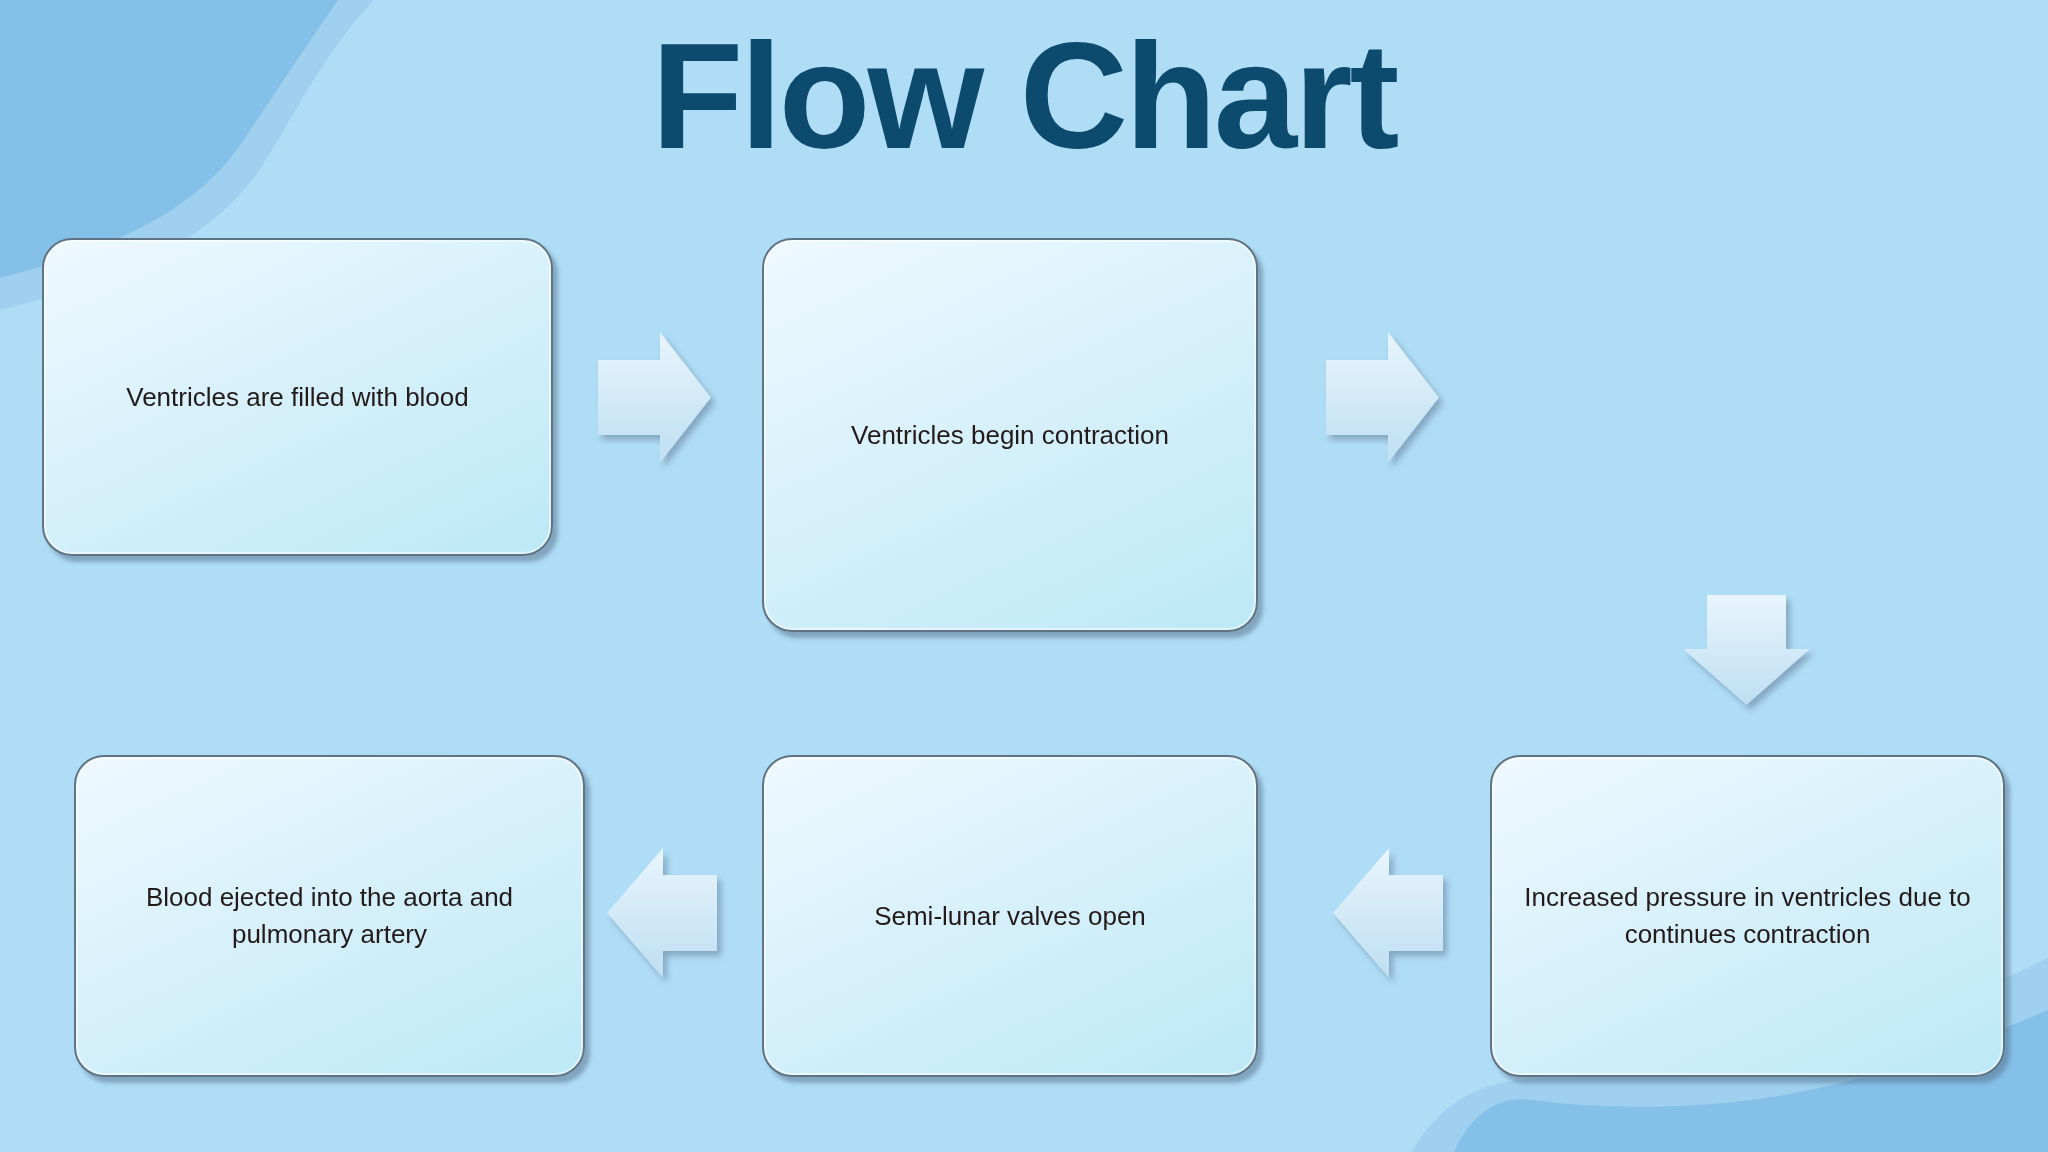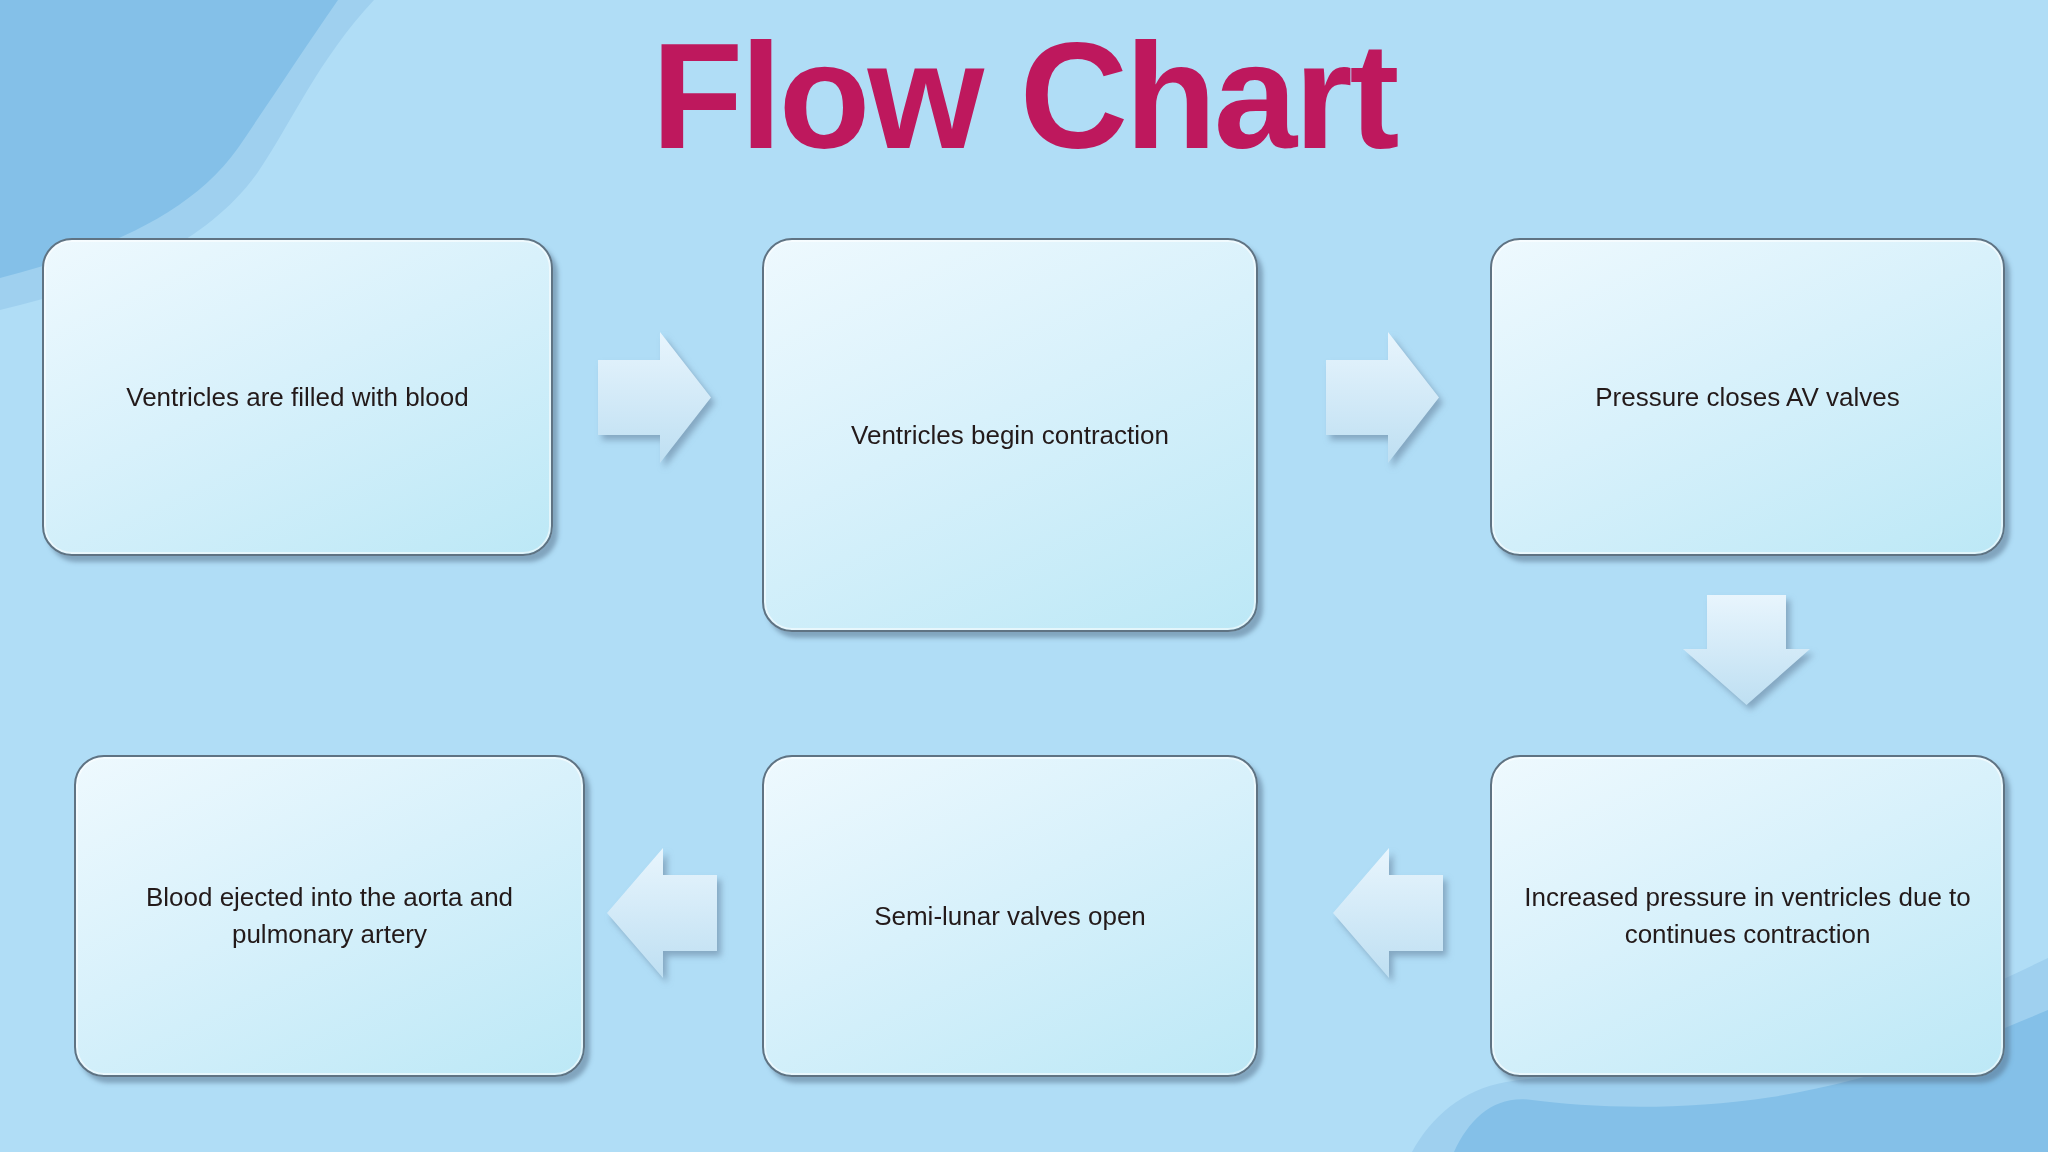--- a/index.html
+++ b/index.html
@@ -6,21 +6,21 @@
   .stage{
     position:relative;width:2048px;height:1152px;overflow:hidden;
     background:#b0ddf6;
     font-family:"Liberation Sans", sans-serif;
   }
   .bg-decor{position:absolute;left:0;top:0;width:100%;height:100%;}
   .title{
     position:absolute;top:18px;left:0;width:100%;margin:0;
     text-align:center;
     font-size:150px;font-weight:bold;letter-spacing:-3px;line-height:1.05;
-    color:#be185d;
+    color:#0c4a6e;
   }
   .node{
     position:absolute;box-sizing:border-box;
     border:2px solid #5f7383;border-radius:30px;
     background:linear-gradient(155deg,#eef9fe 0%,#d8f1fb 45%,#bce8f6 100%);
     box-shadow:5px 6px 4px rgba(84,110,135,.5), inset 0 0 0 2px rgba(255,255,255,.55);
     display:flex;align-items:center;justify-content:center;
     text-align:center;color:#231a1a;
     font-size:26px;line-height:1.42;
     padding:10px 30px;
@@ -79,23 +79,20 @@
   <div class="node n2">
     <span>Ventricles begin contraction</span>
   </div>
 
   <div class="arrow a2">
     <svg viewBox="0 0 113 131">
       <polygon points="0,28 62,28 62,0 113,65.5 62,131 62,103 0,103" fill="url(#arrowGrad)"></polygon>
     </svg>
   </div>
 
-  <div class="node n3">
-    <span>Pressure closes AV valves</span>
-  </div>
 
   <div class="arrow a3">
     <svg viewBox="0 0 127 110">
       <polygon points="24,0 103,0 103,54 127,54 63.5,110 0,54 24,54" fill="url(#arrowGrad)"></polygon>
     </svg>
   </div>
 
   <div class="node n4">
     <span>Increased pressure in ventricles due to continues contraction</span>
   </div>

